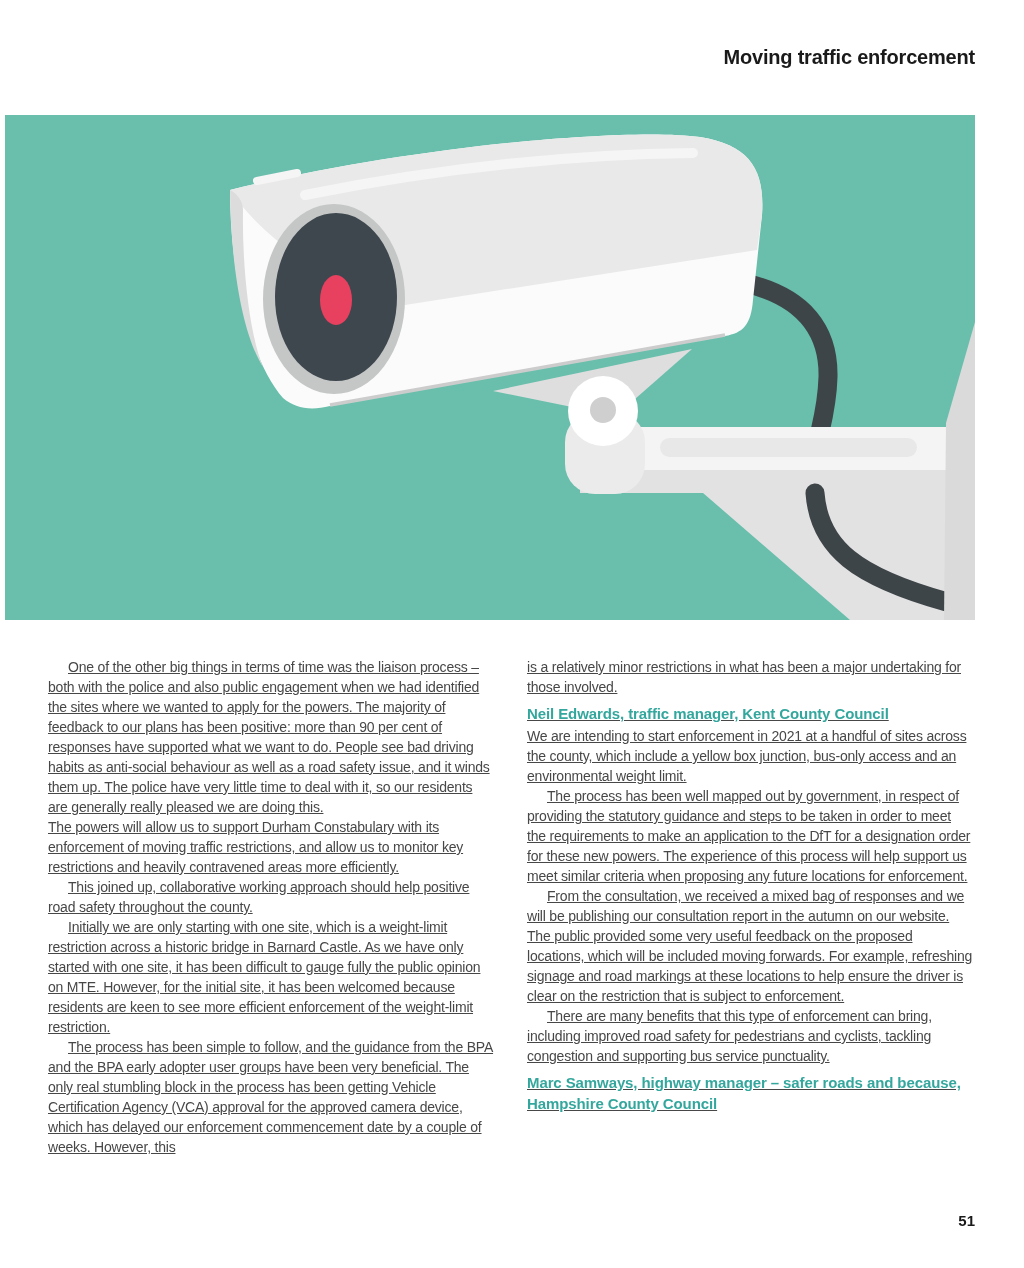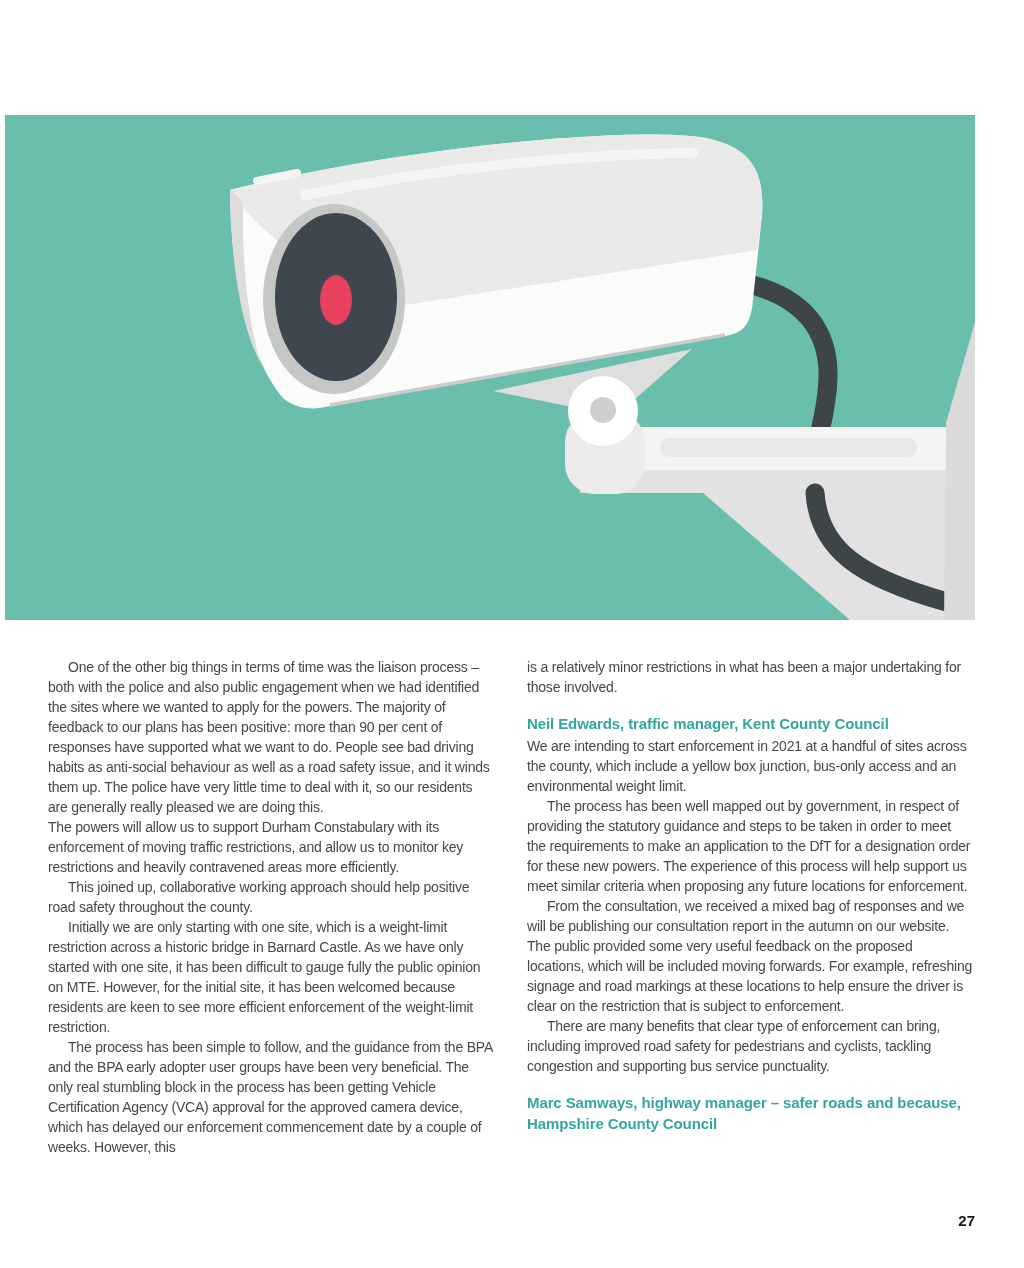--- a/index.html
+++ b/index.html
@@ -24,45 +24,47 @@
     width:970px;height:505px;
   }
   .column{
     position:absolute;
     top:657px;
     width:446px;
     font-size:14px;
     line-height:20px;
     letter-spacing:-0.2px;
     color:#474747;
+    text-decoration:underline;
   }
   .column.left{left:48px;}
   .column.right{left:527px;}
   .column p{margin:0;}
   .column p.indent{text-indent:20px;}
   .column h3{
-    margin:16px 0 2px 0;
+    margin:6px 0 2px 0;
     font-size:15px;
     line-height:21px;
     letter-spacing:-0.1px;
     color:#33a79d;
     font-weight:700;
   }
   .page-number{
     position:absolute;
     top:1212px;right:49px;
     font-size:15px;font-weight:700;
     color:#1a1a1a;
   }
 </style>
 </head>
 <body>
 
 <div class="page">
 
+  <h1 class="header-title">Moving traffic enforcement</h1>
 
   <svg class="illustration" viewBox="0 0 970 505" xmlns="http://www.w3.org/2000/svg" aria-hidden="true">
 
     <rect x="0" y="0" width="970" height="505" fill="#69BFAC"></rect>
 
     <path d="M 740,168 C 800,182 824,216 823,262 C 822,302 811,322 809,352" fill="none" stroke="#3E4549" stroke-width="19" stroke-linecap="round"></path>
 
     <path d="M 575,355 L 944,355 L 944,505 L 845,505 L 698,378 L 575,378 Z" fill="#E2E2E2"></path>
 
     <rect x="575" y="312" width="369" height="43" fill="#F4F4F4"></rect>
@@ -118,19 +120,19 @@
     <p class="indent">Initially we are only starting with one site, which is a weight-limit restriction across a historic bridge in Barnard Castle. As we have only started with one site, it has been difficult to gauge fully the public opinion on MTE. However, for the initial site, it has been welcomed because residents are keen to see more efficient enforcement of the weight-limit restriction.</p>
     <p class="indent">The process has been simple to follow, and the guidance from the BPA and the BPA early adopter user groups have been very beneficial. The only real stumbling block in the process has been getting Vehicle Certification Agency (VCA) approval for the approved camera device, which has delayed our enforcement commencement date by a couple of weeks. However, this</p>
   </div>
 
   <div class="column right">
     <p>is a relatively minor restrictions in what has been a major undertaking for those involved.</p>
     <h3>Neil Edwards, traffic manager, Kent County Council</h3>
     <p>We are intending to start enforcement in 2021 at a handful of sites across the county, which include a yellow box junction, bus-only access and an environmental weight limit.</p>
     <p class="indent">The process has been well mapped out by government, in respect of providing the statutory guidance and steps to be taken in order to meet the requirements to make an application to the DfT for a designation order for these new powers. The experience of this process will help support us meet similar criteria when proposing any future locations for enforcement.</p>
     <p class="indent">From the consultation, we received a mixed bag of responses and we will be publishing our consultation report in the autumn on our website. The public provided some very useful feedback on the proposed locations, which will be included moving forwards. For example, refreshing signage and road markings at these locations to help ensure the driver is clear on the restriction that is subject to enforcement.</p>
-    <p class="indent">There are many benefits that clear type of enforcement can bring, including improved road safety for pedestrians and cyclists, tackling congestion and supporting bus service punctuality.</p>
+    <p class="indent">There are many benefits that this type of enforcement can bring, including improved road safety for pedestrians and cyclists, tackling congestion and supporting bus service punctuality.</p>
     <h3>Marc Samways, highway manager – safer roads and because, Hampshire County Council</h3>
   </div>
 
-  <div class="page-number">27</div>
+  <div class="page-number">51</div>
 
 </div>
 
 </body></html>

